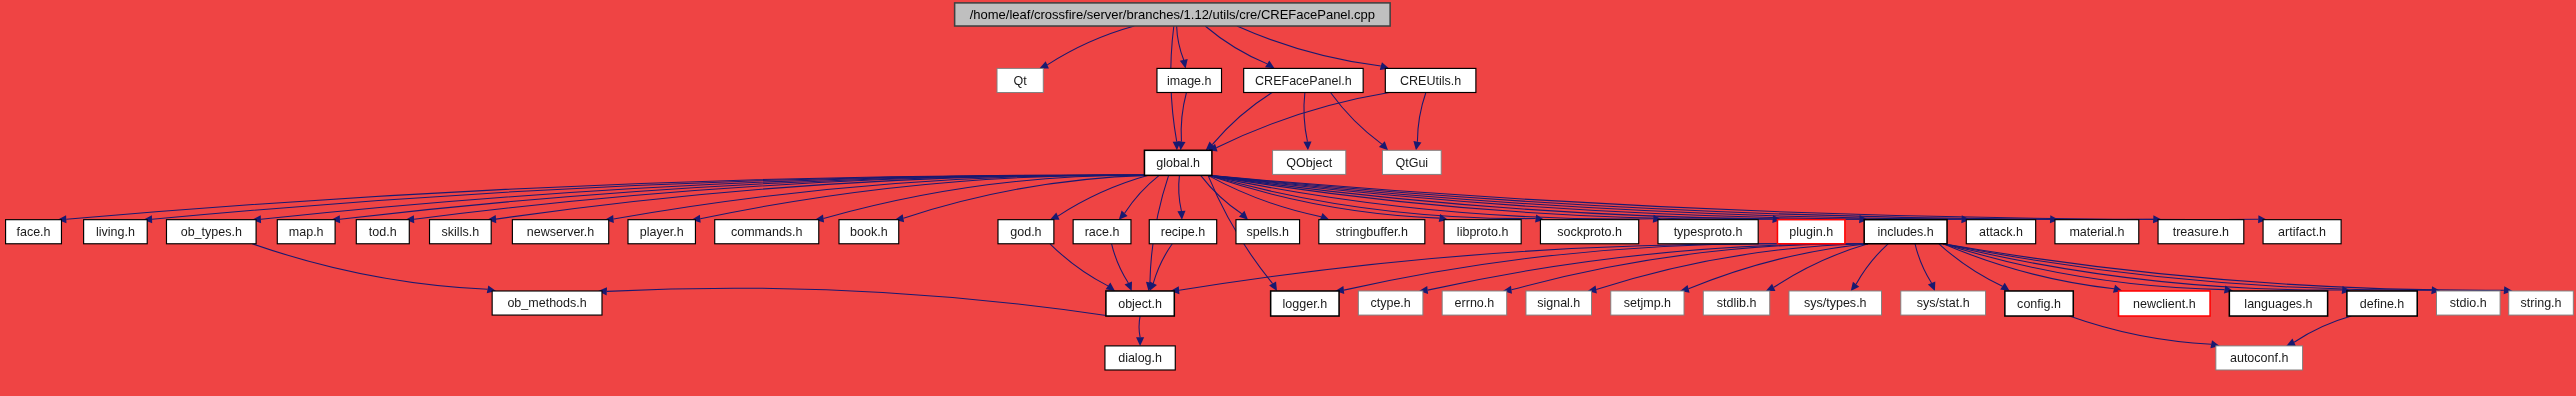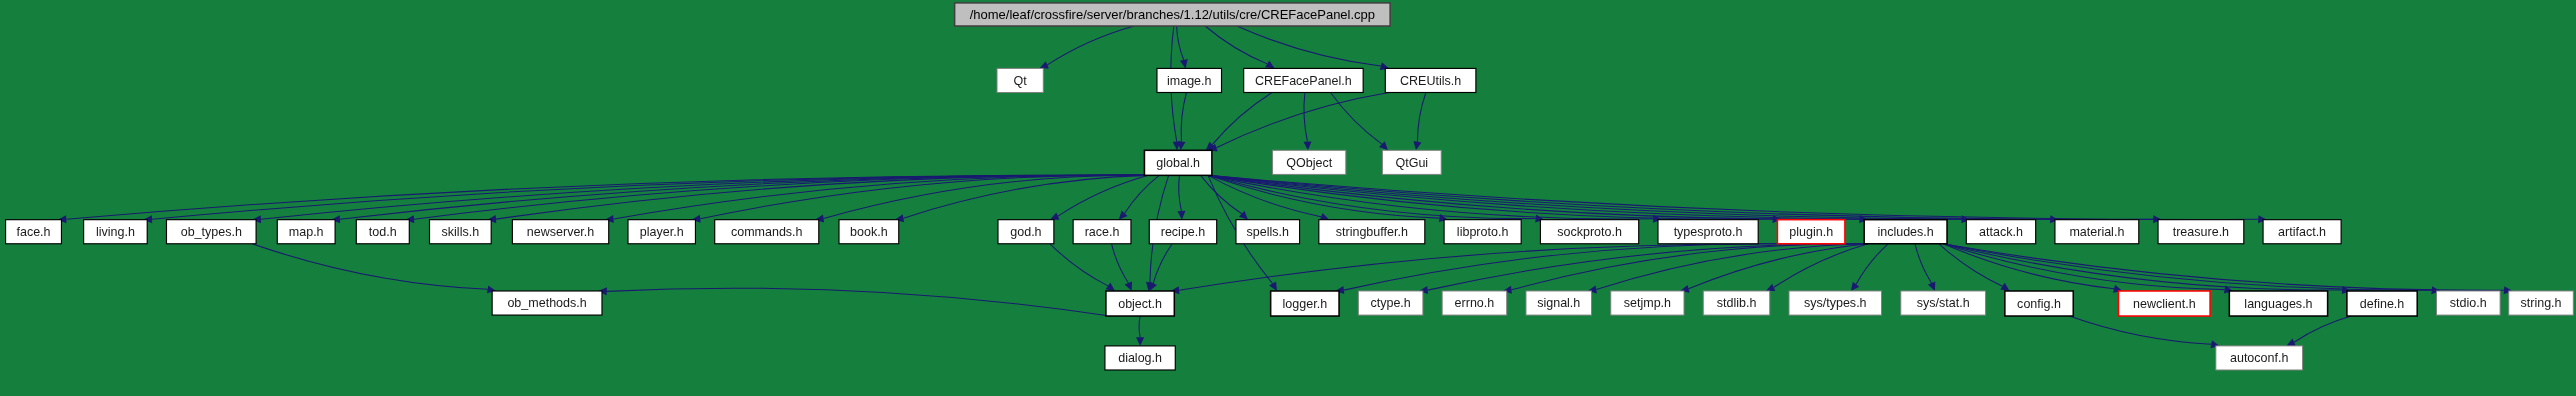--- a/index.html
+++ b/index.html
@@ -1,17 +1,17 @@
 <!DOCTYPE html>
 <html><head>
 <meta charset="utf-8">
 <style>
   html,body{margin:0;padding:0;background:#ffffff;}
   body{font-family:"Liberation Sans",sans-serif;}
-  #graph-wrap{position:relative;width:2576px;height:396px;overflow:hidden;background:#15803d;}
+  #graph-wrap{position:relative;width:2576px;height:396px;overflow:hidden;background:#ef4444;}
   svg#graph{display:block;width:2576px;height:396px;}
   .nodebox{fill:#ffffff;stroke:#808080;stroke-width:1;}
   .nodebox.root{fill:#bfbfbf;stroke:#404040;stroke-width:1.6;}
   .nodebox.bold{stroke:#000000;stroke-width:1.6;}
   .nodebox.red{stroke:#ff0000;stroke-width:1.6;}
   .nodetext{font-family:"Liberation Sans",sans-serif;font-size:13px;fill:#1a1a1a;text-anchor:middle;dominant-baseline:middle;}
   .nodetext.root{fill:#000000;}
   .edge{fill:none;stroke:#191970;stroke-width:1.1;}
   .arrowhead{fill:#191970;stroke:none;}
 </style>

